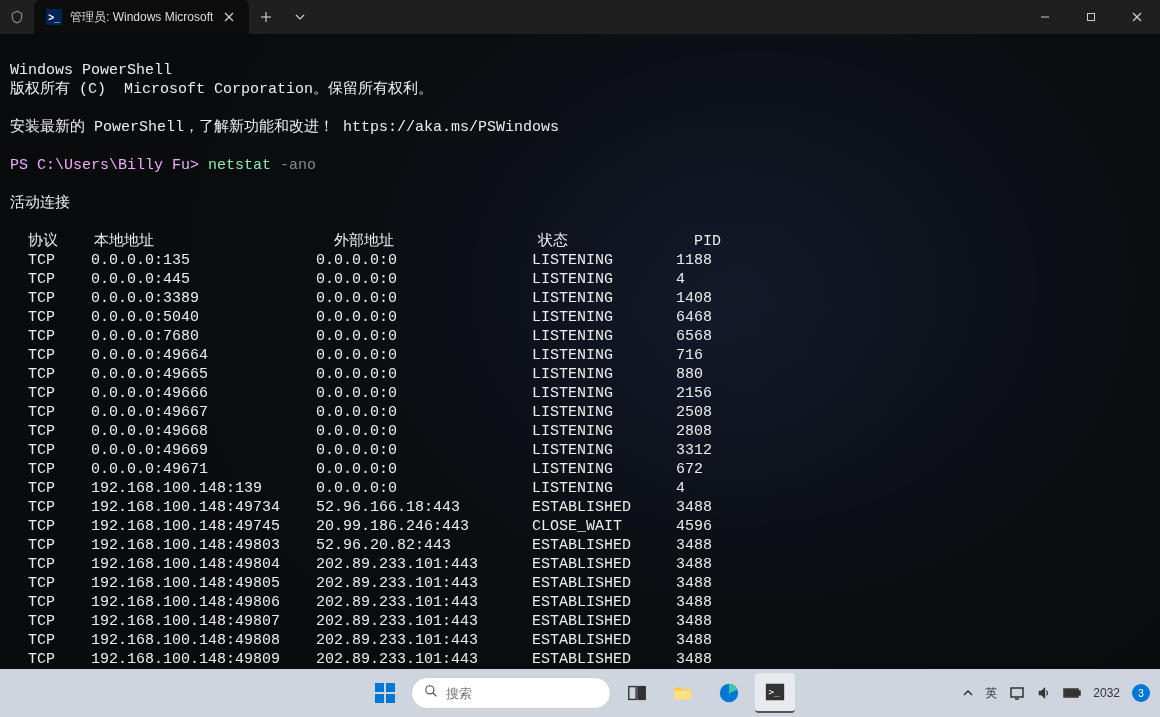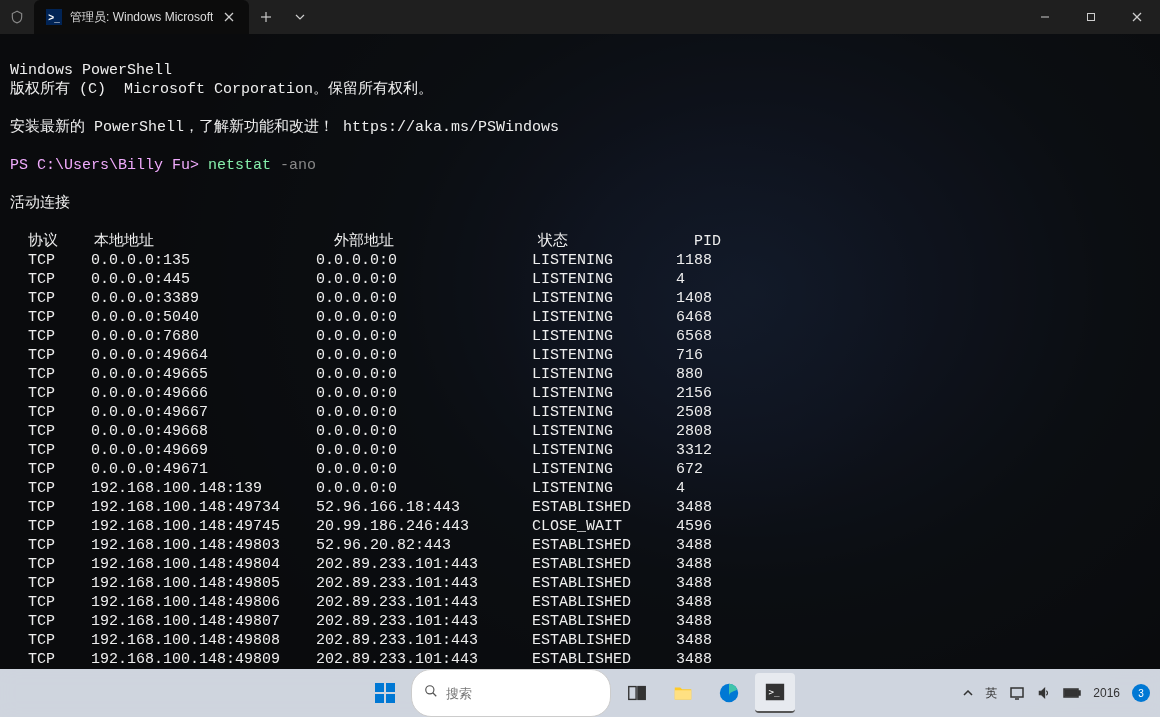--- a/index.html
+++ b/index.html
@@ -141,21 +141,21 @@
       display: flex;
       align-items: center;
       justify-content: center;
       cursor: pointer;
     }
     .search-box {
       display: flex;
       align-items: center;
       background: #fff;
       border-radius: 20px;
-      height: 48px;
+      height: 32px;
       padding: 9px 12px;
       gap: 8px;
       width: 200px;
       border: 1px solid #ccc;
     }
     .search-box input {
       border: none;
       outline: none;
       flex: 1;
       font-size: 13px;
@@ -334,16 +334,16 @@
           <path d="M16 8 a5 5 0 0 1 0 8"></path>
         </svg>
       </span>
     <span class="tray-icon">
         <svg width="18" height="12" viewBox="0 0 18 12" fill="none" stroke="#333" stroke-width="1.5">
           <rect x="1" y="2" width="14" height="8"></rect>
           <rect x="15" y="4" width="2" height="4" fill="#333"></rect>
           <rect x="2" y="3" width="12" height="6" fill="#333"></rect>
         </svg>
       </span>
-    <span class="tray-icon">2016</span>
+    <span class="tray-icon">2032</span>
     <span class="notif-badge">3</span>
   </div>
 </div>
 
 </body></html>

